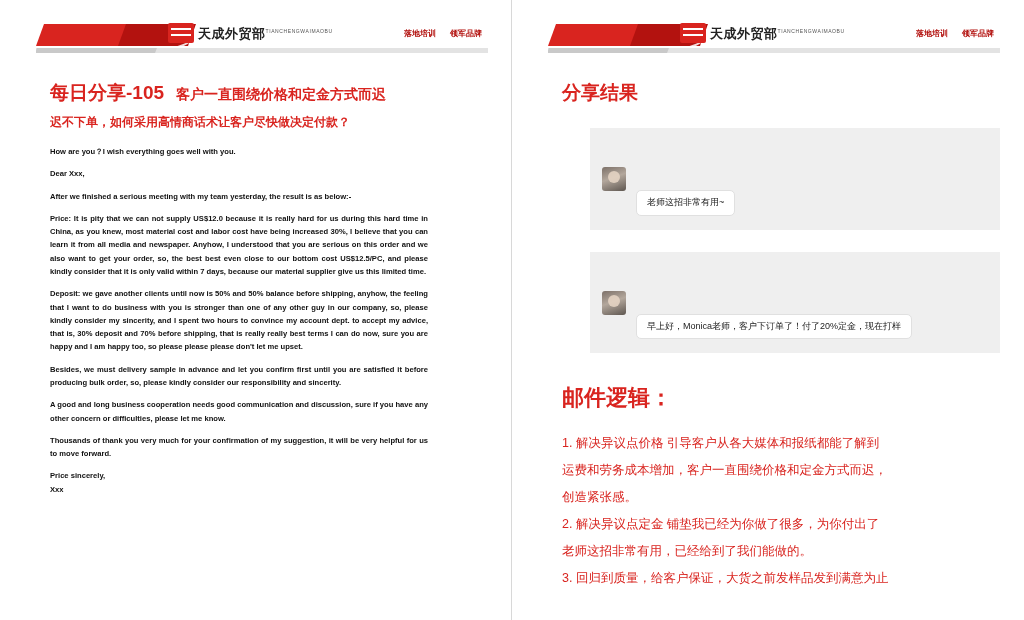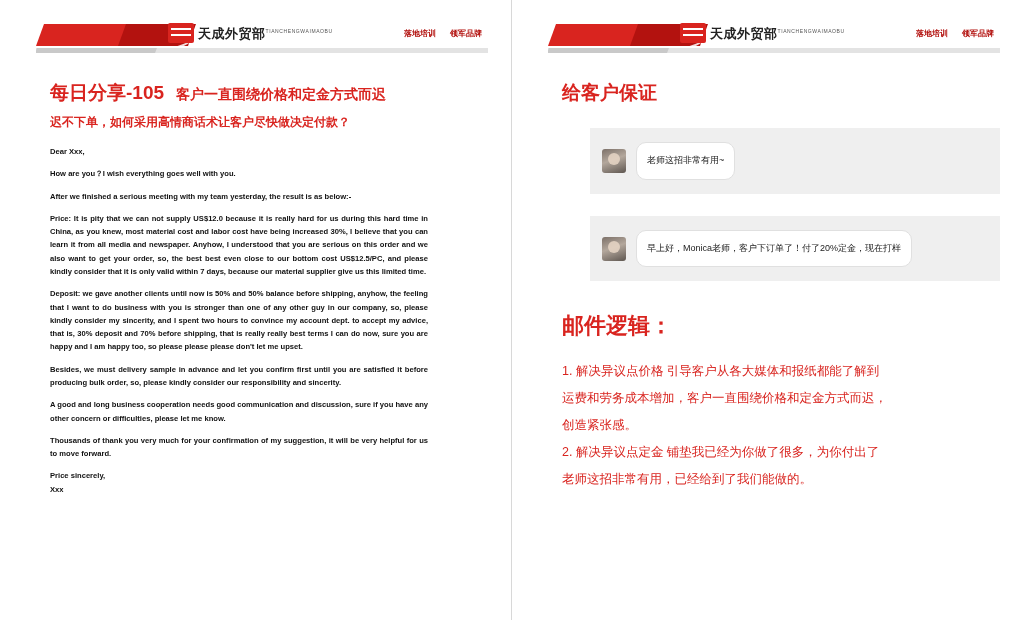--- a/index.html
+++ b/index.html
@@ -207,25 +207,26 @@
     position: absolute;
     left: 6px; top: 4px;
     width: 12px; height: 12px;
     border-radius: 50%;
     background: #e8d6c6;
     opacity: .85;
   }
   .bubble {
     background: #ffffff;
     border: 1px solid #e0e0e0;
-    border-radius: 10px;
-    padding: 12px 10px;
+    border-radius: 5px;
+    padding: 6px 10px;
     font-size: 9px;
     color: #222;
     line-height: 1.3;
+    margin-top: 48px;
   }
   .r-subtitle {
     margin: 30px 0 0 50px;
     color: #d9241f;
     font-size: 22px;
     font-weight: bold;
   }
   .logic-list {
     margin: 18px 44px 0 50px;
     color: #d9241f;
@@ -260,22 +261,22 @@
       </div>
     </div>
 
     <div class="title-row">
       <span class="title-main">每日分享-105</span>
       <span class="title-sub">客户一直围绕价格和定金方式而迟</span>
     </div>
     <div class="title-question">迟不下单，如何采用高情商话术让客户尽快做决定付款？</div>
 
     <div class="letter">
+      <p>How are you？I wish everything goes well with you.</p>
       <p>Dear Xxx,</p>
-      <p>How are you？I wish everything goes well with you.</p>
       <p>After we finished a serious meeting with my team yesterday, the result is as below:-</p>
       <p>Price: It is pity that we can not supply US$12.0 because it is really hard for us during this hard time in China, as you knew, most material cost and labor cost have being increased 30%, I believe that you can learn it from all media and newspaper. Anyhow, I understood that you are serious on this order and we also want to get your order, so, the best best even close to our bottom cost US$12.5/PC, and please kindly consider that it is only valid within 7 days, because our material supplier give us this limited time.</p>
       <p>Deposit: we gave another clients until now is 50% and 50% balance before shipping, anyhow, the feeling that I want to do business with you is stronger than one of any other guy in our company, so, please kindly consider my sincerity, and I spent two hours to convince my account dept. to accept my advice, that is, 30% deposit and 70% before shipping, that is really really best terms I can do now, sure you are happy and I am happy too, so please please please don't let me upset.</p>
       <p>Besides, we must delivery sample in advance and let you confirm first until you are satisfied it before producing bulk order, so, please kindly consider our responsibility and sincerity.</p>
       <p>A good and long business cooperation needs good communication and discussion, sure if you have any other concern or difficulties, please let me know.</p>
       <p>Thousands of thank you very much for your confirmation of my suggestion, it will be very helpful for us to move forward.</p>
       <p class="tight">Price sincerely,</p>
       <p>Xxx</p>
     </div>
   </div>
@@ -296,36 +297,37 @@
           <span class="logo-cn">天成外贸部</span>
           <span class="logo-en">TIANCHENGWAIMAOBU</span>
         </div>
       </div>
       <div class="banner-tags">
         <span>落地培训</span>
         <span>领军品牌</span>
       </div>
     </div>
 
-    <div class="r-title">给客户保证</div>
+    <div class="r-title">分享结果</div>
 
     <div class="chat-block">
       <div class="avatar"></div>
       <div class="bubble">老师这招非常有用~</div>
     </div>
 
     <div class="chat-block">
       <div class="avatar"></div>
       <div class="bubble">早上好，Monica老师，客户下订单了！付了20%定金，现在打样</div>
     </div>
 
     <div class="r-subtitle">邮件逻辑：</div>
 
     <div class="logic-list">
       <div class="item">1. 解决异议点价格  引导客户从各大媒体和报纸都能了解到</div>
       <div class="item">运费和劳务成本增加，客户一直围绕价格和定金方式而迟，</div>
       <div class="item">创造紧张感。</div>
       <div class="item">2. 解决异议点定金  铺垫我已经为你做了很多，为你付出了</div>
       <div class="item">老师这招非常有用，已经给到了我们能做的。</div>
+      <div class="item">3. 回归到质量，给客户保证，大货之前发样品发到满意为止</div>
     </div>
   </div>
 
 </div>
 
 </body></html>

